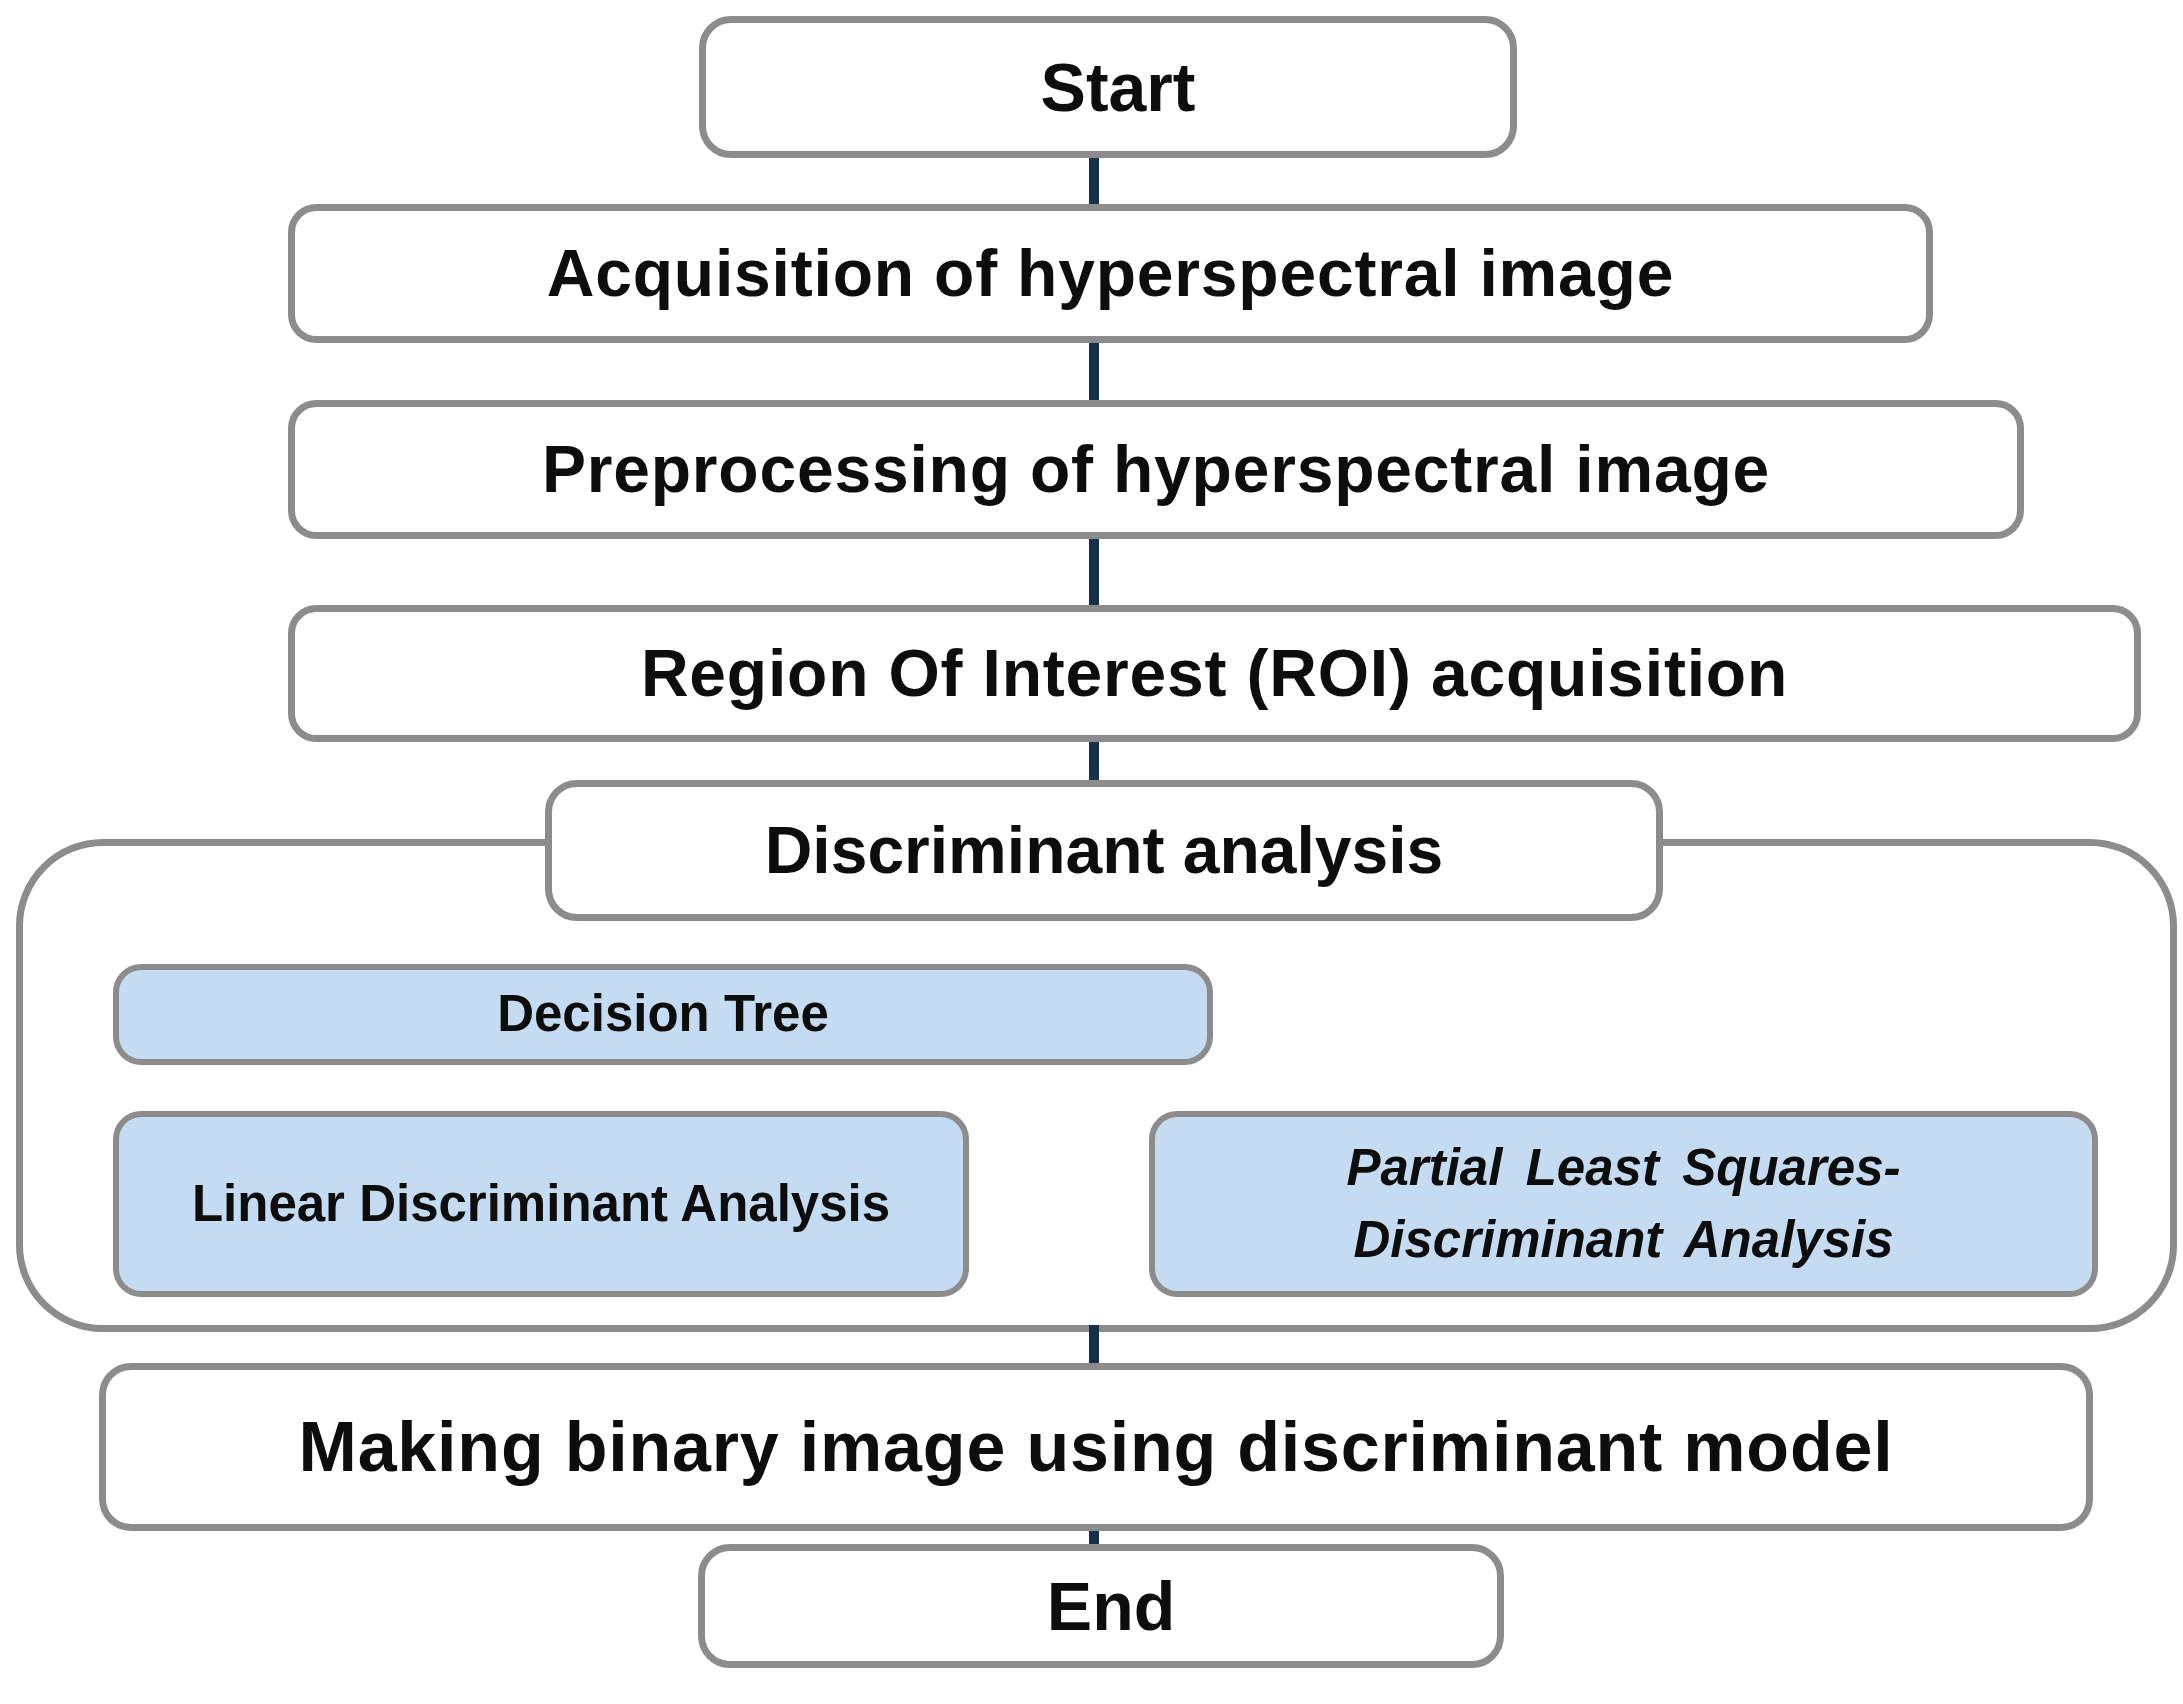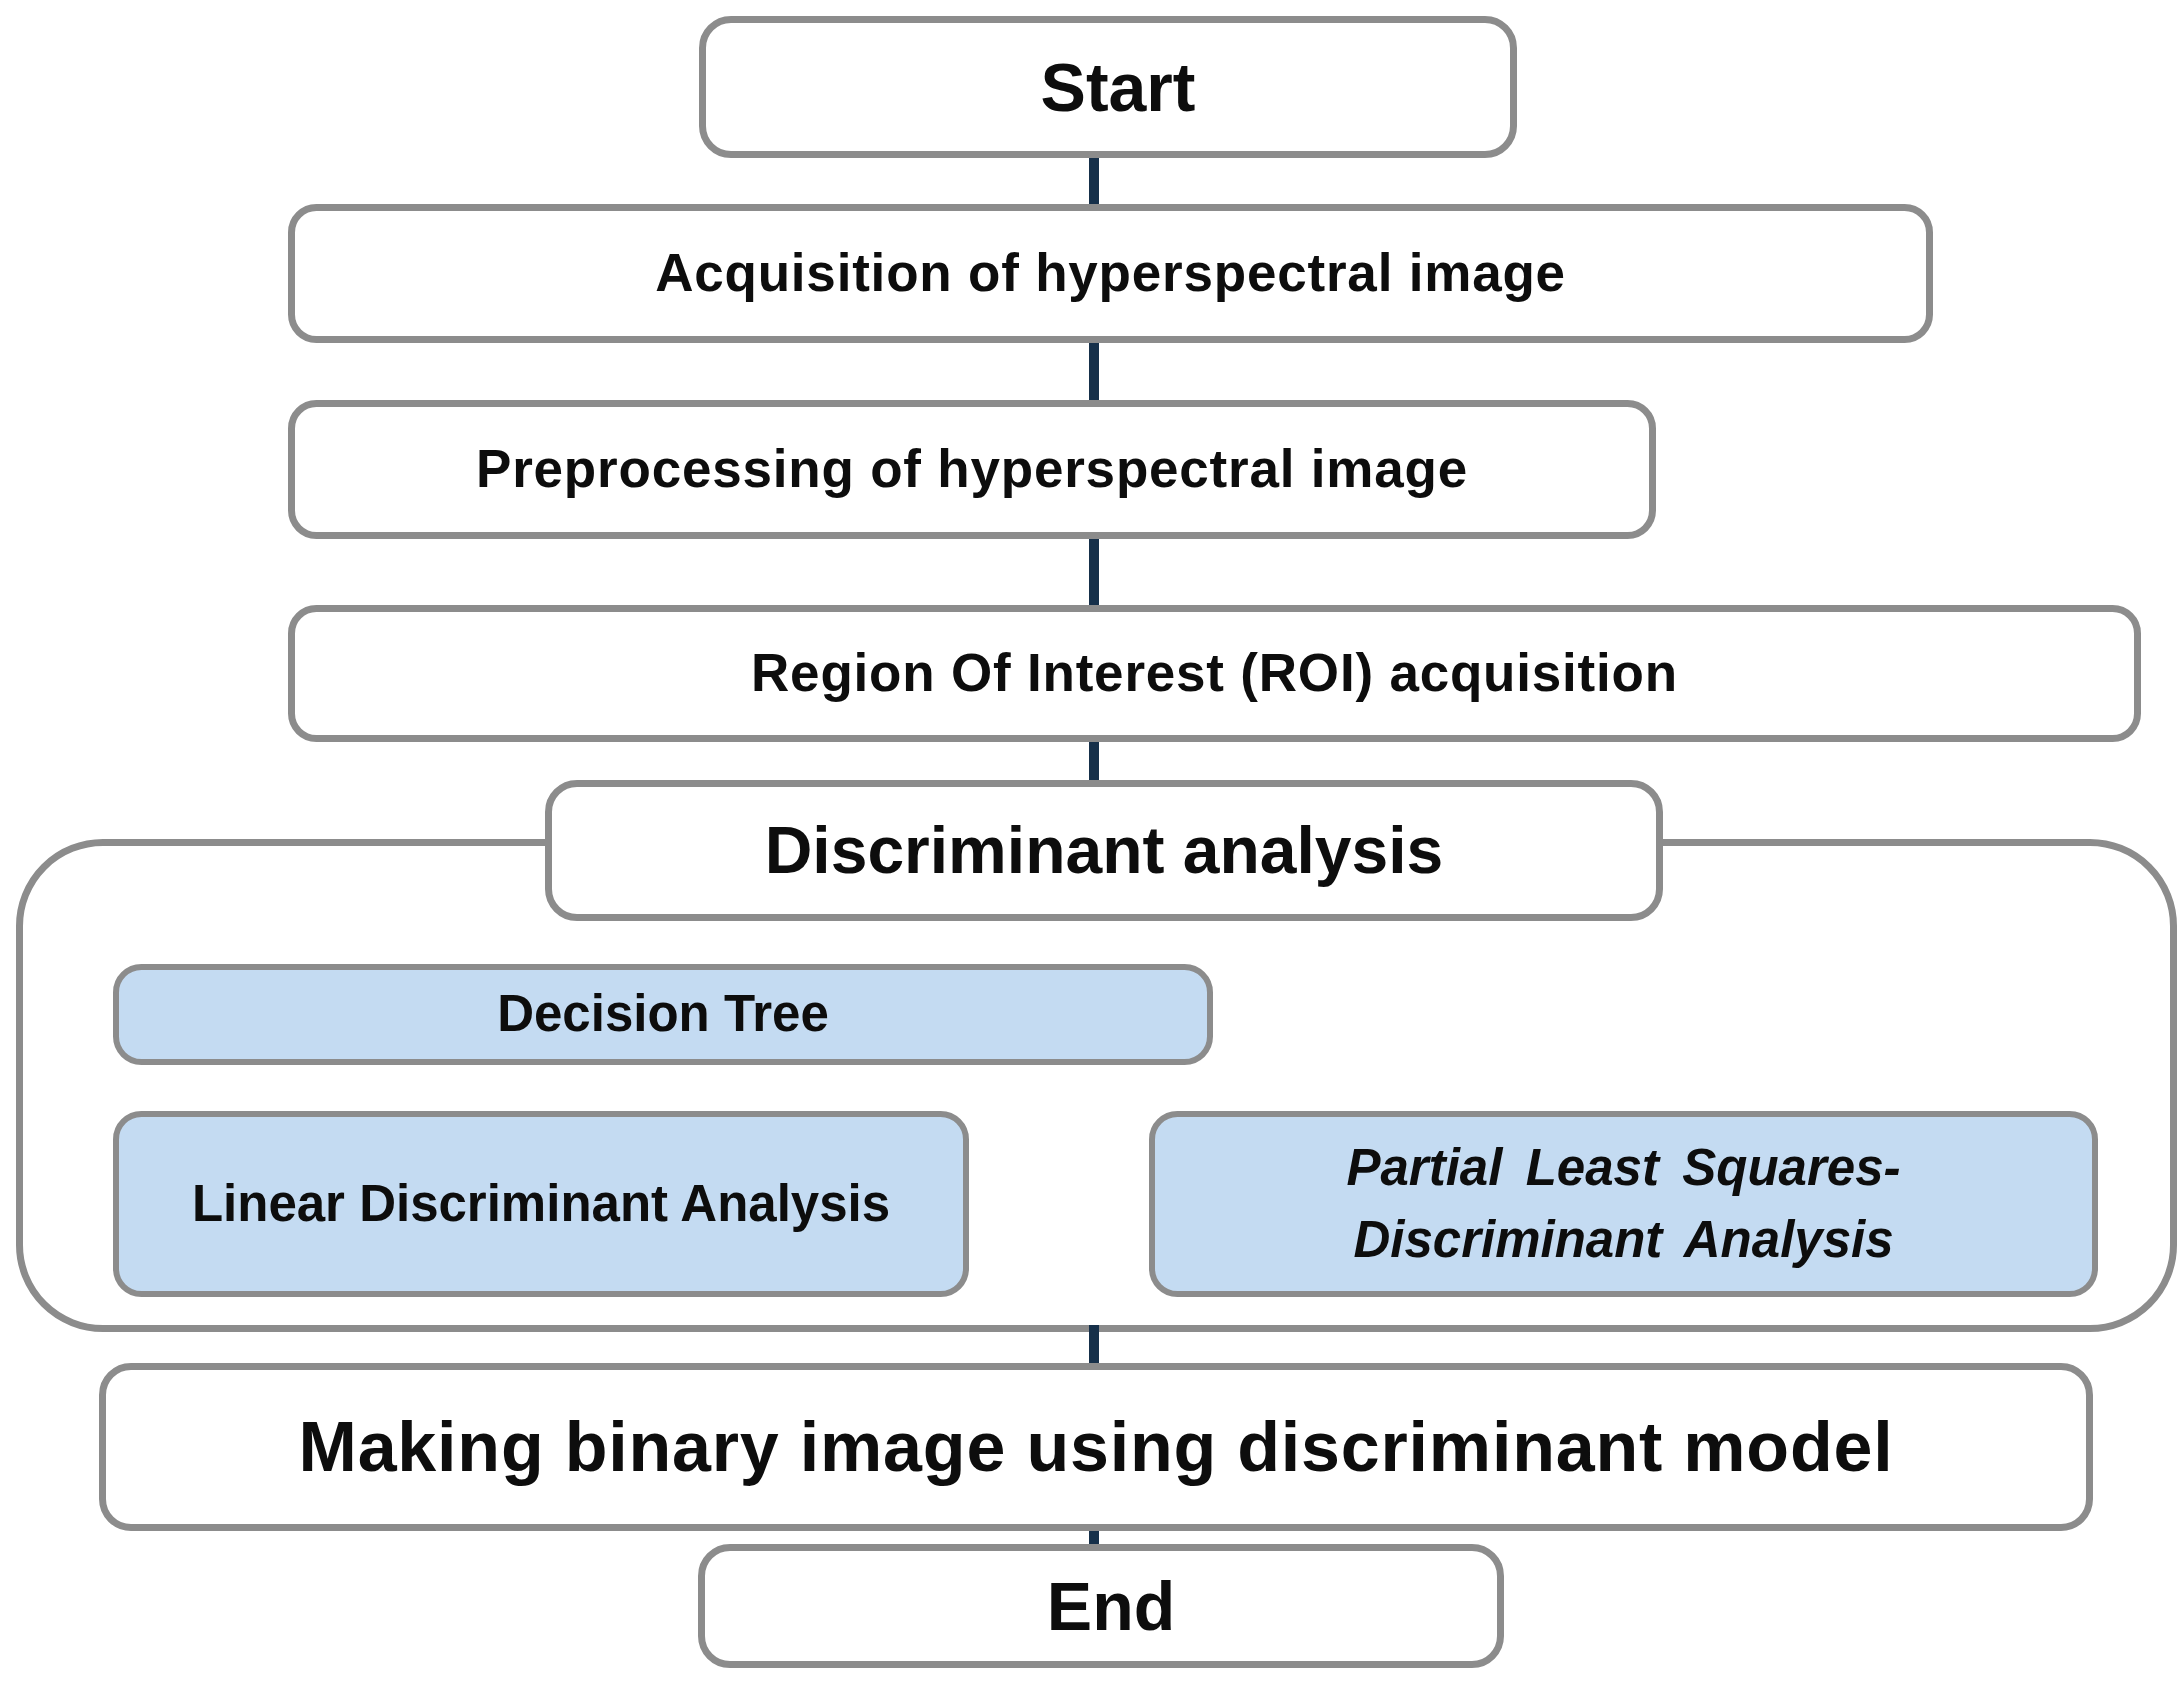--- a/index.html
+++ b/index.html
@@ -41,38 +41,38 @@
     z-index:1;
   }
   .group-box{
     position:absolute;
     box-sizing:border-box;
     background:var(--c-fill);
     border:7.1px solid var(--c-border);
     border-radius:87px;
     z-index:0;
   }
-  .step{font-size:53px;letter-spacing:0.8px;}
+  .step{font-size:66px;letter-spacing:0.8px;}
   .terminal{font-size:68px;padding-left:20px;}
   .header-node{font-size:66px;z-index:3;}
   .method{
     background:var(--c-blue);
     border-width:6.3px;
     border-radius:28.4px;
     font-size:51px;
   }
   .method.tall{line-height:1.42;word-spacing:0.18em;font-style:italic;}
   .wide{font-size:70px;letter-spacing:0.8px;}
 
   
   #node-start   {left:699px;  top:16px;   width:818px; height:142px;}
   #conn-1       {left:1089px; top:154px;  height:55px;}
   #node-acq     {left:288px;  top:204px;  width:1645px; height:139px; border-radius:28.4px;}
   #conn-2       {left:1089px; top:338px;  height:67px;}
-  #node-pre     {left:288px;  top:400px;  width:1368px; height:139px; border-radius:28.4px;}
+  #node-pre     {left:288px;  top:400px;  width:1736px; height:139px; border-radius:28.4px;}
   #conn-3       {left:1089px; top:534px;  height:75px;}
   #node-roi     {left:288px;  top:605px;  width:1853px; height:137px; border-radius:28.4px;}
   #conn-4       {left:1089px; top:737px;  height:47px;}
   #group-da     {left:16px;   top:839px; width:2161px; height:493px;}
   #node-da      {left:545px;  top:780px;  width:1118px; height:141px;}
   #node-dt      {left:113px;  top:964px; width:1100px; height:101px;}
   #node-knn     {left:1149px; top:964px; width:949px; height:101px;}
   #node-lda     {left:113px;  top:1111px; width:856px; height:186px;}
   #node-plsda   {left:1149px; top:1111px; width:949px; height:186px;}
   #conn-5       {left:1089px; top:1325px; height:41px;}

